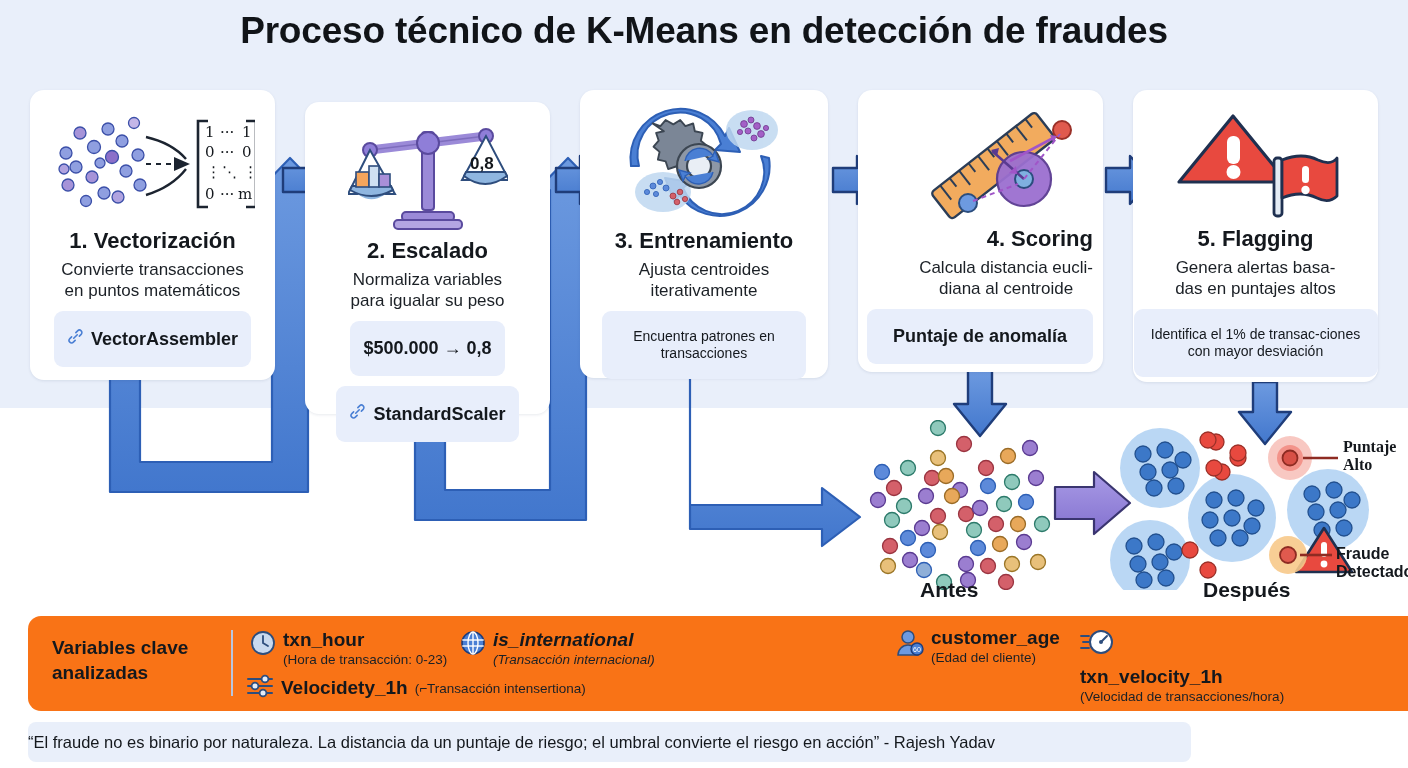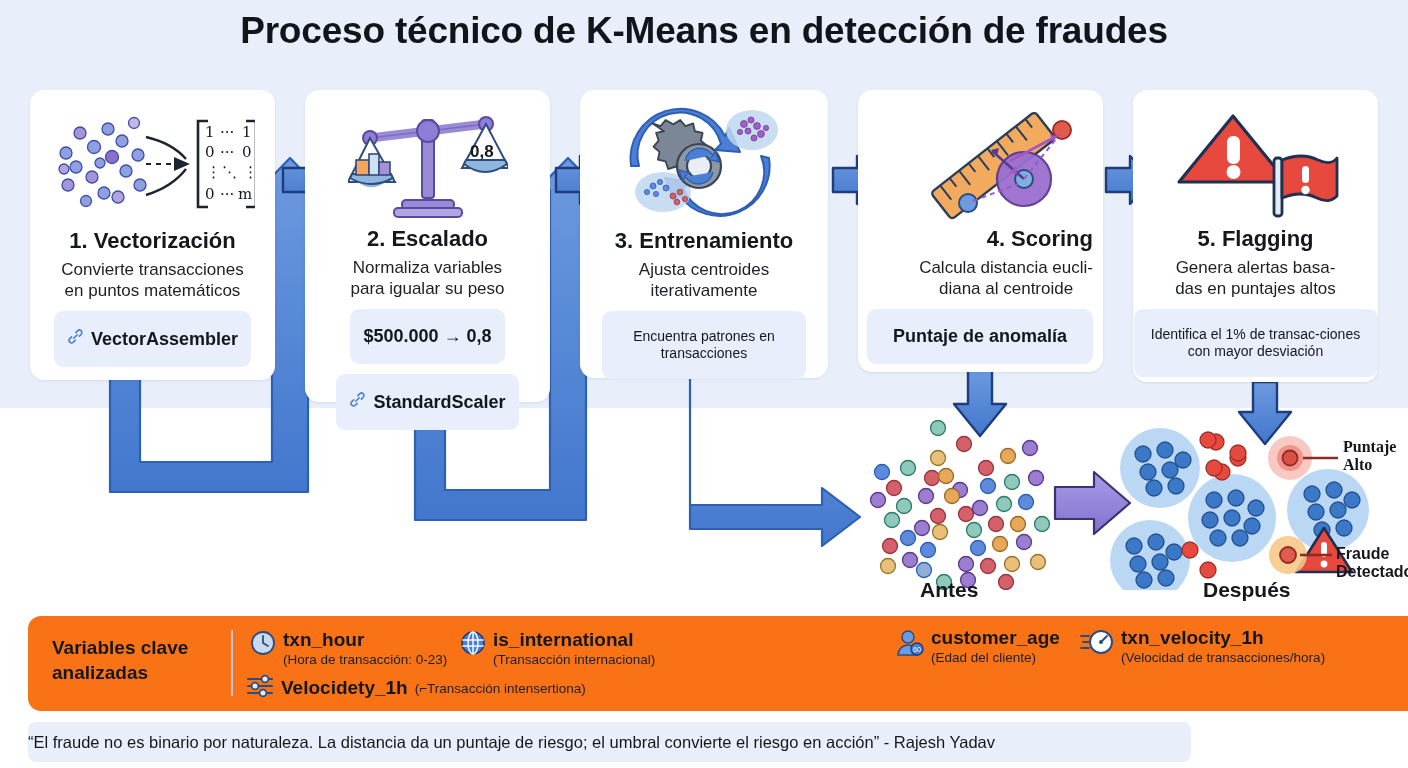--- a/index.html
+++ b/index.html
@@ -183,21 +183,21 @@
       <svg width="17" height="17" viewBox="0 0 24 24" fill="none" stroke="#4a7fd4" stroke-width="2.2" stroke-linecap="round">
         <path d="M9.5 14.5 L14.5 9.5"></path>
         <path d="M12.5 6.5 L15 4 a3.5 3.5 0 0 1 5 5 l-2.5 2.5"></path>
         <path d="M11.5 17.5 L9 20 a3.5 3.5 0 0 1 -5 -5 l2.5 -2.5"></path>
       </svg>
     </span>
     <span>VectorAssembler</span>
   </div>
 </div>
 
-<div class="card" style="left:305px;width:245px;height:312px;">
+<div class="card" style="left:305px;width:245px;height:312px;margin-top:12px;">
   <div class="card-art">
     <svg width="160" height="118" viewBox="0 0 160 118">
       <rect x="74" y="16" width="12" height="78" rx="3" fill="#9b8ad8" stroke="#5a4a9e" stroke-width="2"></rect>
       <rect x="54" y="96" width="52" height="9" rx="4" fill="#9b8ad8" stroke="#5a4a9e" stroke-width="2"></rect>
       <rect x="46" y="104" width="68" height="9" rx="4" fill="#b3a5e2" stroke="#5a4a9e" stroke-width="2"></rect>
       <path d="M22 34 L138 20" stroke="#9b8ad8" stroke-width="9" stroke-linecap="round"></path>
       <path d="M22 34 L138 20" stroke="#5a4a9e" stroke-width="1.6" fill="none" opacity=".45"></path>
       <circle cx="80" cy="27" r="11" fill="#8f7ed8" stroke="#5a4a9e" stroke-width="2"></circle>
       <circle cx="22" cy="34" r="7" fill="#8f7ed8" stroke="#5a4a9e" stroke-width="2"></circle>
       <circle cx="138" cy="20" r="7" fill="#8f7ed8" stroke="#5a4a9e" stroke-width="2"></circle>
@@ -506,21 +506,21 @@
         <circle cx="13" cy="13" r="11" fill="#c9d9ef" stroke="#2d4d7d" stroke-width="1.8"></circle>
         <path d="M13 6 L13 13 L18 16" stroke="#2d4d7d" stroke-width="1.8" fill="none" stroke-linecap="round"></path>
       </svg>
     </span>
     <span class="vtxt">
       <span class="vname">txn_hour</span>
       <span class="vdesc">(Hora de transacción: 0-23)</span>
     </span>
   </div>
 
-  <div class="var" style="left:432px;top:14px;">
+  <div class="var" style="left:432px;top:14px;font-style:italic;">
     <span>
       <svg width="26" height="26" viewBox="0 0 26 26">
         <circle cx="13" cy="13" r="11" fill="#4a7fd4" stroke="#1f3d7a" stroke-width="1.6"></circle>
         <g stroke="#ffffff" stroke-width="1.4" fill="none">
           <ellipse cx="13" cy="13" rx="5" ry="11"></ellipse>
           <path d="M2.3 10 L23.7 10"></path>
             <path d="M2.3 16 L23.7 16"></path>
             <path d="M13 2 L13 24"></path>
         </g>
       </svg>
@@ -540,21 +540,21 @@
         <circle cx="23" cy="21" r="6" fill="#4a7fd4" stroke="#1f3d7a" stroke-width="1.4"></circle>
         <text x="19" y="24" font-family="Liberation Sans, sans-serif" font-size="7" fill="#ffffff">60</text>
       </svg>
     </span>
     <span class="vtxt">
       <span class="vname">customer_age</span>
       <span class="vdesc">(Edad del cliente)</span>
     </span>
   </div>
 
-  <div class="var" style="left:1052px;top:12px;">
+  <div class="var" style="left:1052px;top:12px;flex-direction:column;">
     <span>
       <svg width="34" height="28" viewBox="0 0 34 28">
         <g stroke="#2d4d7d" stroke-width="1.8" stroke-linecap="round">
           <path d="M1 8 L9 8"></path>
             <path d="M3 14 L10 14"></path>
             <path d="M1 20 L9 20"></path>
         </g>
         <circle cx="21" cy="14" r="11" fill="#ffffff" stroke="#2d4d7d" stroke-width="2"></circle>
         <path d="M21 14 L27 8" stroke="#2d4d7d" stroke-width="2" stroke-linecap="round"></path>
         <circle cx="21" cy="14" r="2" fill="#2d4d7d"></circle>

